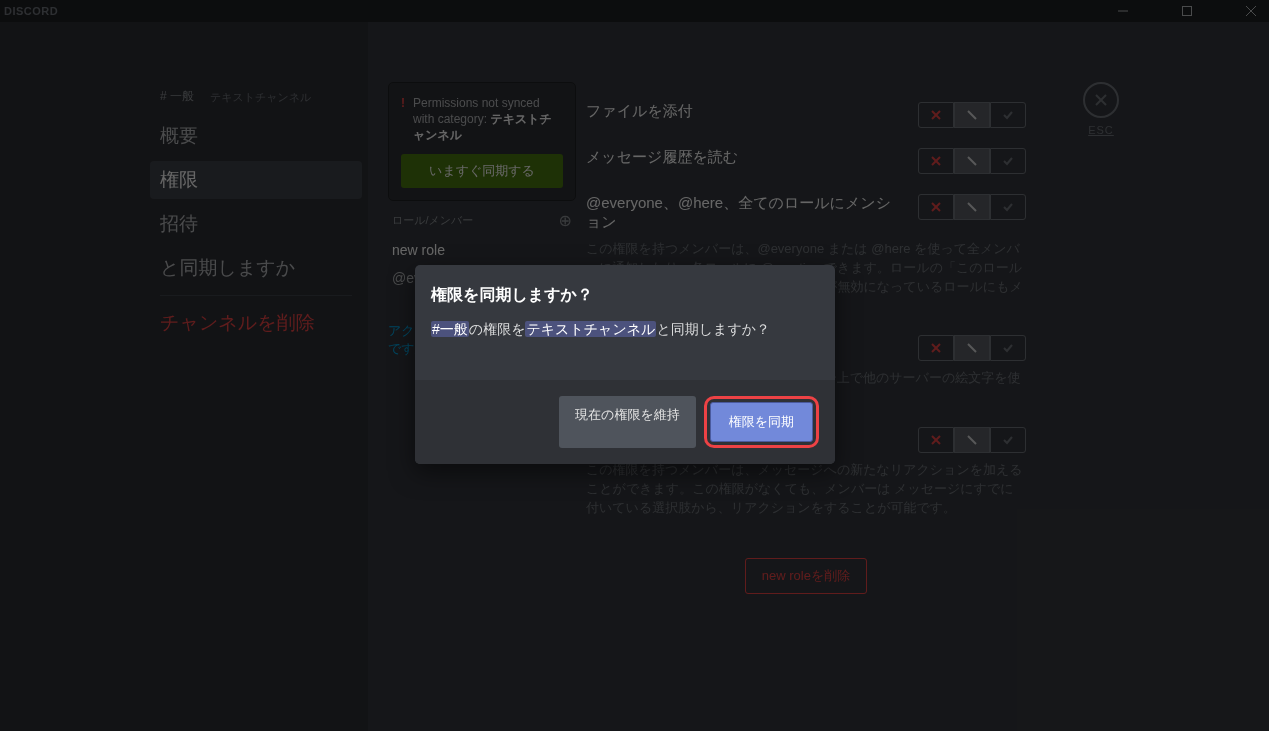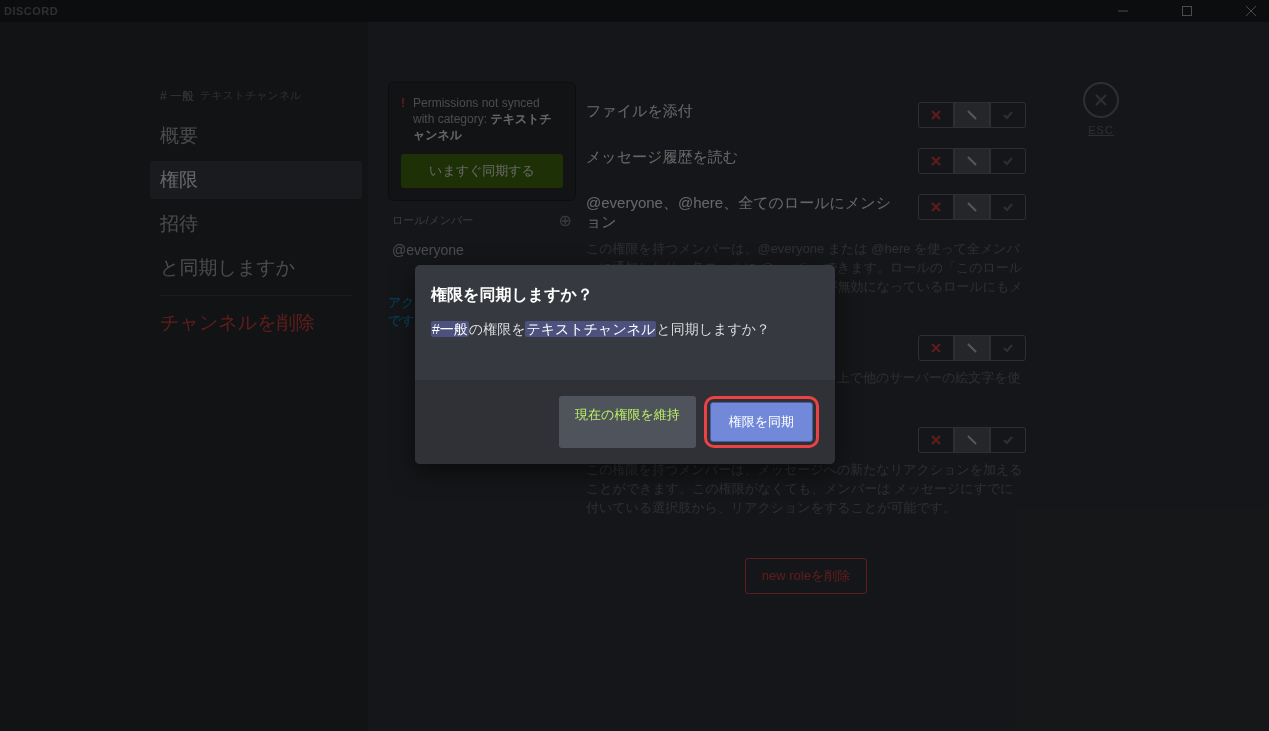--- a/index.html
+++ b/index.html
@@ -11,21 +11,21 @@
 .titlebar .spacer { flex: 1; }
 .titlebar .win-btn { width: 28px; height: 22px; display: flex; align-items: center; justify-content: center; color: #b9bbbe; cursor: pointer; }
 .titlebar .win-btn svg { width: 10px; height: 10px; }
 
 
 .main { display: flex; height: calc(731px - 22px); position: relative; }
 
 
 .sidebar-left { width: 138px; background: #2f3136; }
 .sidebar-nav { width: 230px; background: #2f3136; padding: 60px 6px 0 12px; }
-.nav-header { font-size: 12px; color: #8e9297; padding: 6px 10px; display: flex; align-items: flex-start; gap: 6px; text-transform: none;}
+.nav-header { font-size: 12px; color: #8e9297; padding: 6px 10px; display: flex; align-items: flex-end; gap: 16px; text-transform: none;}
 .nav-header .small { color:#72767d; font-size:11px;}
 .nav-item { font-size: 19px; color: #b9bbbe; padding: 6px 10px; border-radius: 4px; cursor: pointer; margin: 6px 0;}
 .nav-item.active { background: #40444b; color: #fff; }
 .nav-divider { height: 1px; background: #40444b; margin: 8px 10px; }
 .nav-delete { color: #f04747; }
 
 
 .content { flex: 1; background: #36393f; padding: 60px 20px 20px 20px; display: flex; gap: 10px; position: relative; }
 
 
@@ -64,21 +64,21 @@
 .close-lab { font-size:11px; margin-top:6px; letter-spacing:1px;}
 
 
 .overlay { position: absolute; inset: 0; background: rgba(0,0,0,0.6); }
 .modal { position: absolute; left: 415px; top: 265px; width: 420px; background: #36393f; border-radius: 5px; box-shadow: 0 8px 24px rgba(0,0,0,0.5); }
 .modal-body { padding: 20px 16px 40px; }
 .modal-title { font-size: 16px; font-weight: 600; color: #fff; margin-bottom: 14px;}
 .modal-text { font-size: 14px; color: #dcddde; line-height:1.4;}
 .modal-text .hl { background: #4c527d; color:#fff; padding: 0 1px; border-radius:2px;}
 .modal-footer { background: #2f3136; padding: 16px; display:flex; justify-content:flex-end; gap:8px; border-radius:0 0 5px 5px;}
-.btn-secondary { background:#4f545c; color:#bef264; font-size:13px; padding:10px 16px; border-radius:3px; cursor:pointer;}
+.btn-secondary { background:#4f545c; color:#e5e5e5; font-size:13px; padding:10px 16px; border-radius:3px; cursor:pointer;}
 .btn-primary-wrap { border:3px solid #ed4245; padding:3px; border-radius:10px;}
 .btn-primary { background:#7289da; color:#fff; font-size:13px; padding:10px 18px; border-radius:3px; cursor:pointer; border:1px solid #4a5a9e;}
 </style>
 </head>
 <body>
 
 <div class="titlebar">
   <span class="logo">DISCORD</span>
   <span class="spacer"></span>
   <span class="win-btn">
@@ -125,20 +125,21 @@
           <span>
             <span>Permissions not synced with category: </span><span class="bold">テキストチャンネル</span>
           </span>
         </div>
         <div class="sync-btn">いますぐ同期する</div>
       </div>
       <div class="role-header">
         <span>ロール/メンバー</span>
         <span class="plus">⊕</span>
       </div>
+      <div class="role-item sel">new role</div>
       <div class="role-item">@everyone</div>
       <div class="access-note">
         <span>アクセス</span><br>
         <span>ですか？</span>
       </div>
     </div>
 
     <div class="perm-list">
 
       <div class="perm-row">

